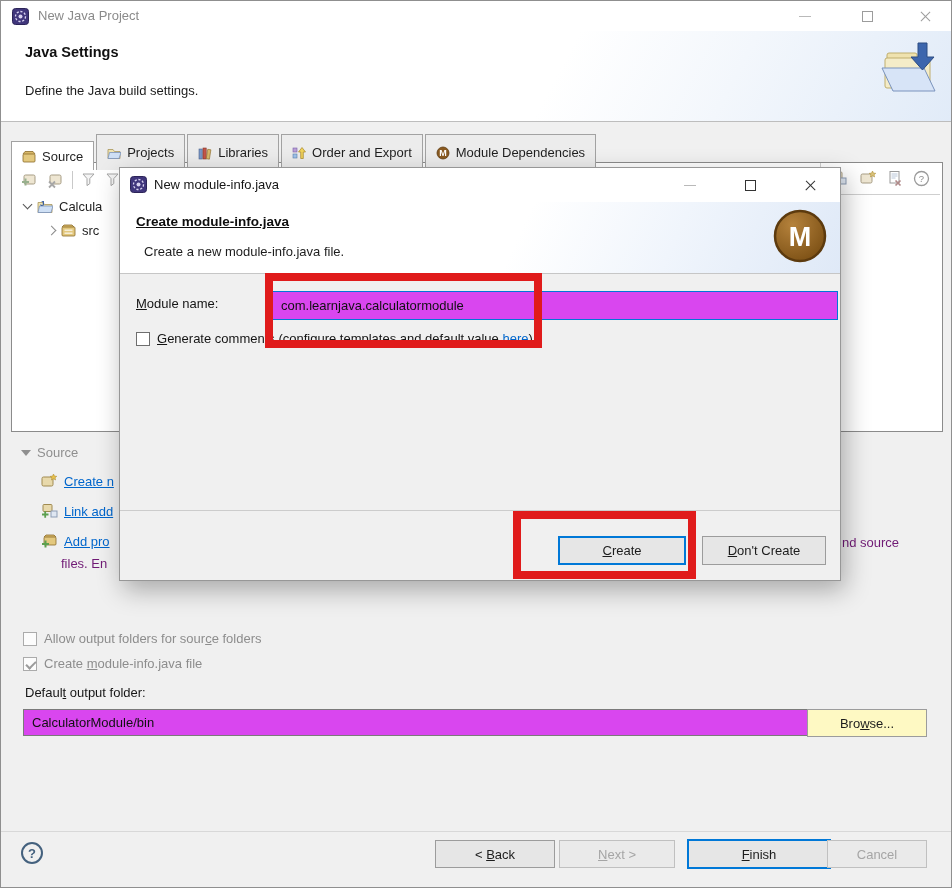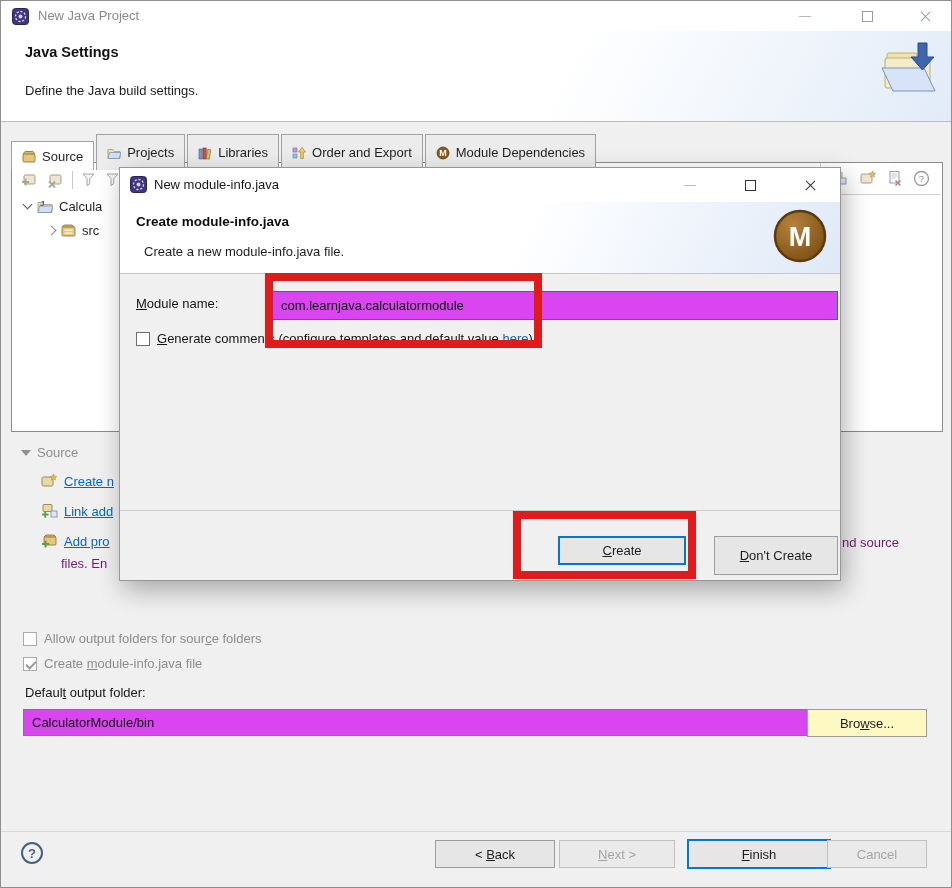--- a/index.html
+++ b/index.html
@@ -69,21 +69,21 @@
   .helpring { position:absolute; left:20px; top:10px; width:22px; height:22px; border:2px solid #44617e; border-radius:50%;
               color:#44617e; font-weight:bold; display:flex; align-items:center; justify-content:center; font-size:13px; cursor:pointer; }
 
   
   .modal { left:118px; top:166px; width:722px; height:414px; background:#f0f0f0;
            border:1px solid #979797; box-shadow:4px 9px 24px rgba(0,0,0,.30); z-index:10; }
   .m-title { position:absolute; left:0; top:0; width:100%; height:34px; background:#fff; }
   .m-title .ttl { position:absolute; left:34px; top:0; line-height:34px; color:#151515; }
   .m-banner { position:absolute; left:0; top:34px; width:100%; height:72px;
               background:linear-gradient(115deg,#fff 55%,#f0f5fc 76%,#dfe9f7 100%); border-bottom:1px solid #c6c6c6; }
-  .m-banner h2 { position:absolute; left:16px; top:12px; font-size:13.5px; font-weight:bold; color:#0d0d0d; }
+  .m-banner h2 { position:absolute; left:16px; top:12px; font-size:13.5px; font-weight:bold; color:#0d0d0d;text-decoration:underline; }
   .m-banner .sub { position:absolute; left:24px; top:42px; color:#1d1d1d; }
   .m-sep { position:absolute; left:0; top:342px; width:100%; height:1px; background:#cccccc; }
 
   
   .redbox { position:absolute; border:8px solid #e01b1b; z-index:20; pointer-events:none; }
 
   svg text { font-family:"Liberation Sans",sans-serif; }
 </style>
 </head>
 <body>
@@ -331,21 +331,21 @@
     <div class="cbrow" style="left:16px; top:163px; color:#141414">
       <span class="cb live"></span>
       <span><span class="mn">G</span><span>enerate comments (configure templates and default value </span><span class="link">here</span><span>)</span></span>
     </div>
 
     <div class="m-sep"></div>
 
     <div class="btn def" style="left:438px; top:368px; width:128px; height:29px">
       <span><span class="mn">C</span><span>reate</span></span>
     </div>
-    <div class="btn" style="left:594px; top:368px; width:124px; height:39px">
+    <div class="btn" style="left:582px; top:368px; width:124px; height:29px">
       <span><span class="mn">D</span><span>on't Create</span></span>
     </div>
   </div>
 
   <div class="redbox" style="left:264px; top:272px; width:277px; height:75px"></div>
   <div class="redbox" style="left:512px; top:510px; width:183px; height:68px"></div>
 
 </div>
 
 </body></html>

